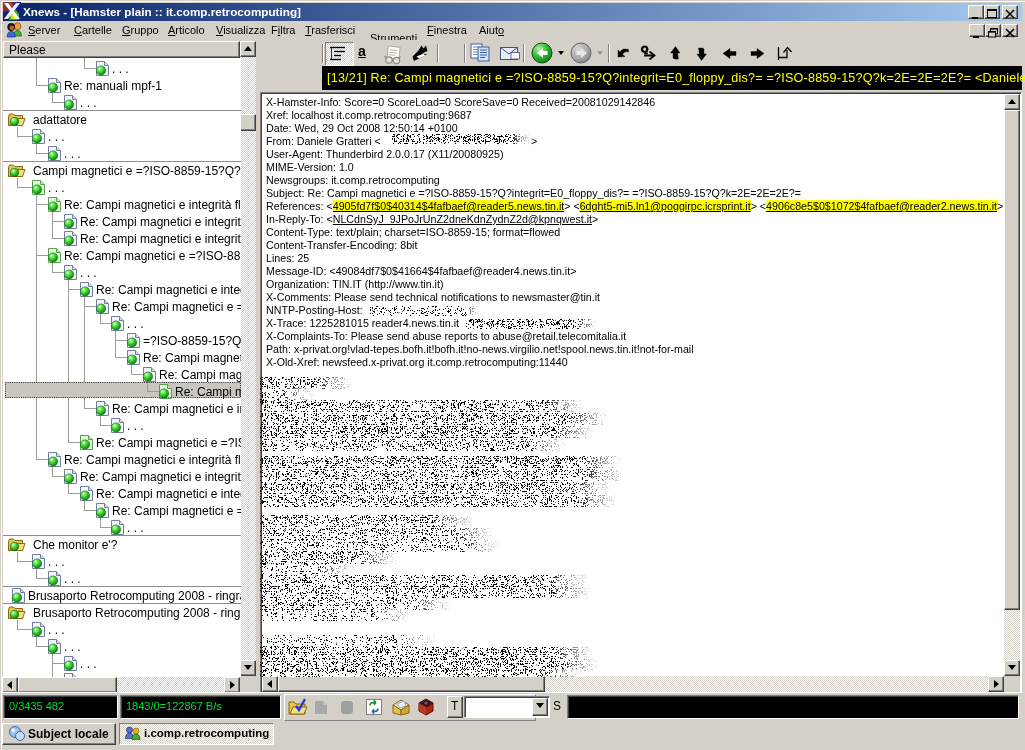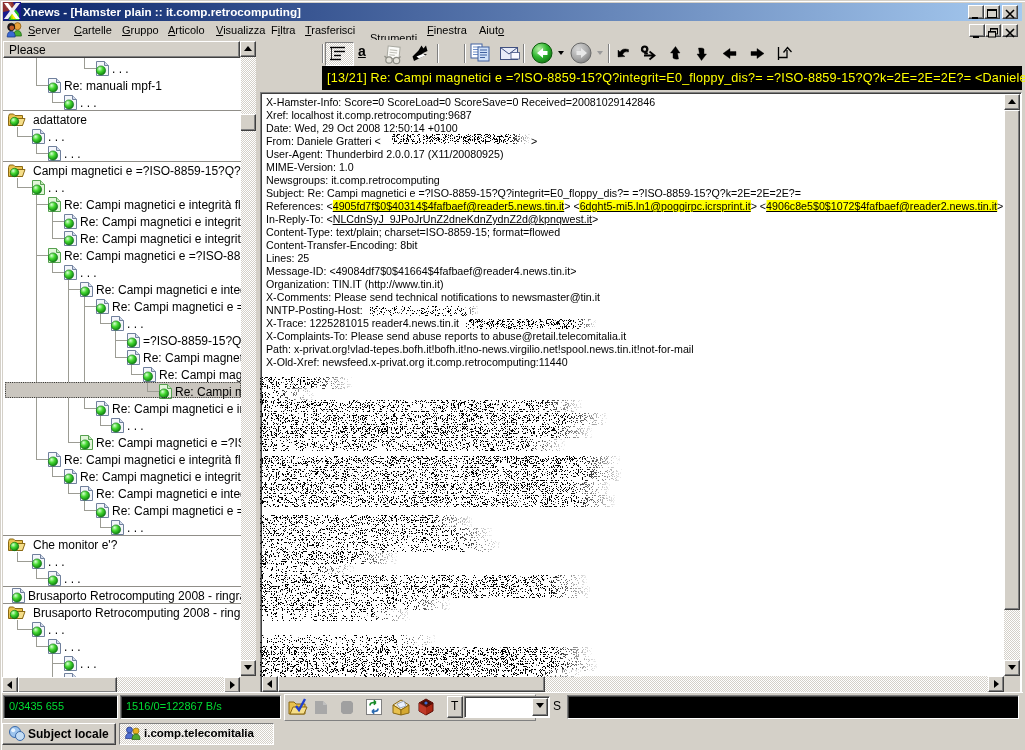--- a/index.html
+++ b/index.html
@@ -575,24 +575,24 @@
 <svg class="abs" style="left:260px;top:669px" width="322" height="8">
     <filter id="nz62" x="0" y="0" width="100%" height="100%">
       <feTurbulence type="turbulence" baseFrequency="0.55" numOctaves="3" seed="62"></feTurbulence>
       <feColorMatrix type="matrix" values="0 0 0 0 0 0 0 0 0 0 0 0 0 0 0 40 40 40 0 -45"></feColorMatrix>
     </filter>
     <rect width="322" height="8" fill="#000" filter="url(#nz62)"></rect>
     <rect x="282" y="0" width="40" height="8" fill="url(#fadew)"></rect>
   </svg>
 <div class="abs" style="left:2px;top:692px;width:1021px;height:30px;background:#d4d0c8;border-top:1px solid #fff"></div>
 <div class="sunk" style="left:3px;top:695px;width:113px;height:22px;background:#000">
-    <div style="position:absolute;left:5px;top:4px;font:11px 'Liberation Sans';color:#00dd33;white-space:nowrap">0/3435 655</div>
+    <div style="position:absolute;left:5px;top:4px;font:11px 'Liberation Sans';color:#00dd33;white-space:nowrap">0/3435 482</div>
   </div>
 <div class="sunk" style="left:120px;top:695px;width:159px;height:22px;background:#000">
-    <div style="position:absolute;left:5px;top:4px;font:11px 'Liberation Sans';color:#00dd33;white-space:nowrap">1516/0=122867 B/s</div>
+    <div style="position:absolute;left:5px;top:4px;font:11px 'Liberation Sans';color:#00dd33;white-space:nowrap">1843/0=122867 B/s</div>
   </div>
 <div class="sunk" style="left:567px;top:695px;width:450px;height:22px;background:#000">
     <div style="position:absolute;left:5px;top:4px;font:11px 'Liberation Sans';color:#00dd33;white-space:nowrap"></div>
   </div>
 <div class="abs" style="left:284px;top:694px;width:250px;height:25px;border-top:1px solid #fff;border-left:1px solid #fff;border-right:1px solid #808080;border-bottom:1px solid #808080"></div>
 <svg class="abs" style="left:288px;top:698px" width="250" height="19">
 <g>
 <path d="M1 4 L6 4 L8 6 L17 6 L17 16 L1 16 Z" fill="#e8c14d" stroke="#8a6914"></path>
 <path d="M2 16 L5 9 L19 9 L16 16 Z" fill="#f5de8a" stroke="#8a6914"></path>
 <path d="M8 8 L11 12 L17 1" fill="none" stroke="#2040d0" stroke-width="2.4"></path>
@@ -639,12 +639,12 @@
 <circle cx="5.2" cy="5.2" r="2" fill="#e8f4ff"></circle>
 </svg>
 <div class="abs" style="left:28px;top:727px;font:bold 12px 'Liberation Sans';color:#000">Subject locale</div>
 <div class="abs dith" style="left:119px;top:723px;width:153px;height:20px;border:1px solid;border-color:#808080 #fff #fff #808080"></div>
 <svg class="abs" style="left:124px;top:725px" width="18" height="17">
 <circle cx="5.5" cy="5" r="3" fill="#5070d0" stroke="#203080" stroke-width="0.7"></circle>
 <path d="M1.5 13.5 Q1.5 8 5.5 8 Q9.5 8 9.5 13.5 Z" fill="#5070d0" stroke="#203080" stroke-width="0.7"></path>
 <circle cx="12" cy="6" r="3" fill="#e8b020" stroke="#907008" stroke-width="0.7"></circle>
 <path d="M8 14.5 Q8 9 12 9 Q16 9 16 14.5 Z" fill="#50a830" stroke="#286010" stroke-width="0.7"></path>
 </svg>
-<div class="abs" style="left:144px;top:727px;font:bold 11.5px 'Liberation Sans';color:#000">i.comp.telecomitalia</div>
+<div class="abs" style="left:144px;top:727px;font:bold 11.5px 'Liberation Sans';color:#000">i.comp.retrocomputing</div>
 </body></html>

